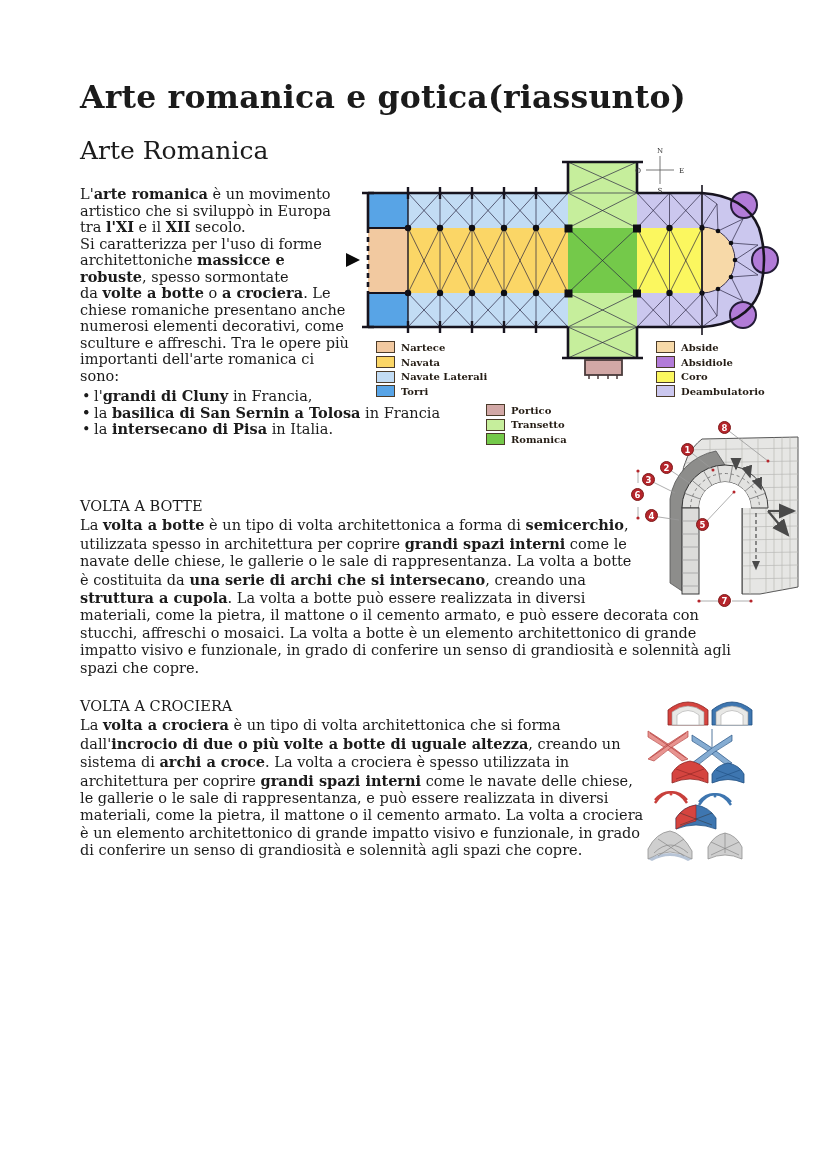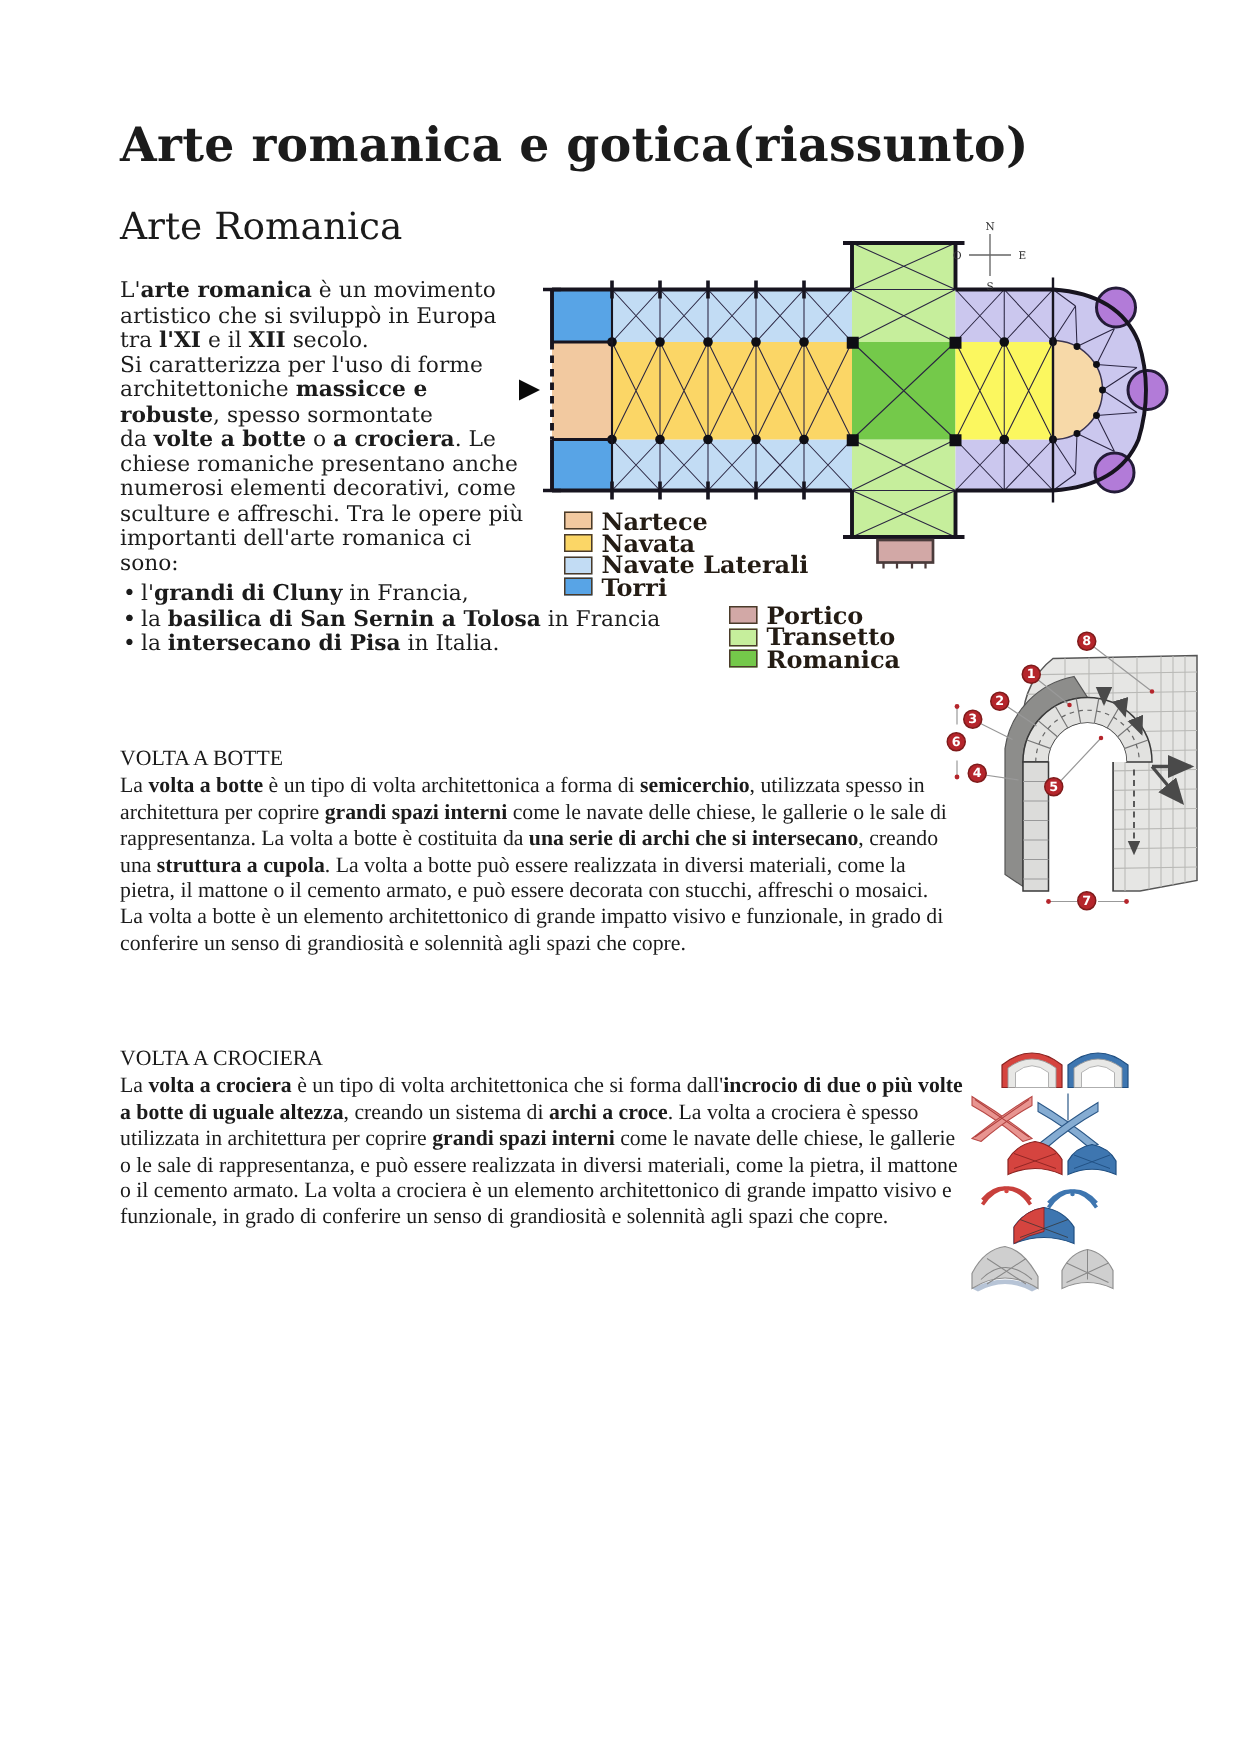--- a/index.html
+++ b/index.html
@@ -7,27 +7,27 @@
         font-family:"DejaVu Serif", serif;color:#1b1b1b;border-radius:21px;}
   .abs{position:absolute;}
   h1.title{margin:0;font-size:31.5px;font-weight:bold;letter-spacing:.2px;line-height:1.05;}
   h2.section{margin:0;font-size:25px;font-weight:normal;line-height:1.05;}
   .bodytext{font-size:14.5px;line-height:16.5px;}
   .bodytext b{font-weight:bold;}
   .bullets{margin-top:4px;}
   .bullet{position:relative;padding-left:14px;}
   .bmark{position:absolute;left:2px;top:0;}
   .nowrap{white-space:nowrap;}
-  .vsec{font-size:14.5px;line-height:17.4px;font-family:Liberation Serif, serif;}
+  .vsec{font-size:14.5px;line-height:17.4px;}
   .vsec .vhead{font-size:14.5px;margin-bottom:1px;}
   .vsec p{margin:0;}
   .floatspacer{float:right;width:116px;height:108px;}
   
   .planfig{left:340px;top:143px;width:455px;height:262px;}
-  .legend-col{position:absolute;font-size:16px;font-weight:bold;color:#241c14;}
+  .legend-col{position:absolute;font-size:10px;font-weight:bold;color:#241c14;}
   .legend-row{height:14.7px;display:flex;align-items:center;white-space:nowrap;}
   .swatch{display:inline-block;width:17px;height:10px;border:1.3px solid #4a3b2a;margin-right:6px;flex:0 0 auto;}
   .lc1{left:36px;top:197px;}
   .lc2{left:146px;top:211.7px;margin-top:48px;}
   .lc3{left:316px;top:197px;}
   
   .archfig{left:618px;top:413px;width:195px;height:200px;}
   .alabel{position:absolute;width:13px;height:13px;border-radius:50%;color:#fff;
           font-size:8.5px;font-weight:bold;text-align:center;line-height:13px;
           font-family:"DejaVu Sans", sans-serif;border:1px solid #7e1a1a;box-sizing:border-box;}
@@ -190,20 +190,38 @@
         </div>
         <div class="legend-row">
           <span class="swatch" style="background: rgb(198, 238, 156);"></span>
           <span>Transetto</span>
         </div>
         <div class="legend-row">
           <span class="swatch" style="background: rgb(116, 201, 74);"></span>
           <span>Romanica</span>
         </div>
       </div>
+    <div class="legend-col lc3">
+        <div class="legend-row">
+          <span class="swatch" style="background: rgb(247, 217, 168);"></span>
+          <span>Abside</span>
+        </div>
+        <div class="legend-row">
+          <span class="swatch" style="background: rgb(178, 123, 216);"></span>
+          <span>Absidiole</span>
+        </div>
+        <div class="legend-row">
+          <span class="swatch" style="background: rgb(251, 247, 95);"></span>
+          <span>Coro</span>
+        </div>
+        <div class="legend-row">
+          <span class="swatch" style="background: rgb(203, 199, 238);"></span>
+          <span>Deambulatorio</span>
+        </div>
+      </div>
   </div>
 
   <div class="abs vsec" style="left:80px;top:498px;width:668px;">
     <div class="floatspacer"></div>
     <div class="vhead">VOLTA A BOTTE</div>
     <p><span>La </span><b>volta a botte</b><span> è un tipo di volta architettonica a forma di </span><b>semicerchio</b><span>, utilizzata spesso in architettura per coprire </span><b>grandi spazi interni</b><span> come le navate delle chiese, le gallerie o le sale di  rappresentanza. La volta a botte è costituita da </span><b>una serie di archi che si intersecano</b><span>, creando una </span><b>struttura a cupola</b><span>. La volta a botte può essere realizzata in diversi materiali, come la pietra, il mattone o il cemento armato, e può essere decorata con stucchi, affreschi o mosaici. La volta a botte è un elemento architettonico di grande impatto visivo e funzionale, in grado di conferire un senso di grandiosità e solennità agli spazi che copre.</span></p>
   </div>
 
   <div class="abs archfig">
     <svg width="195" height="200" viewBox="0 0 195 200">

